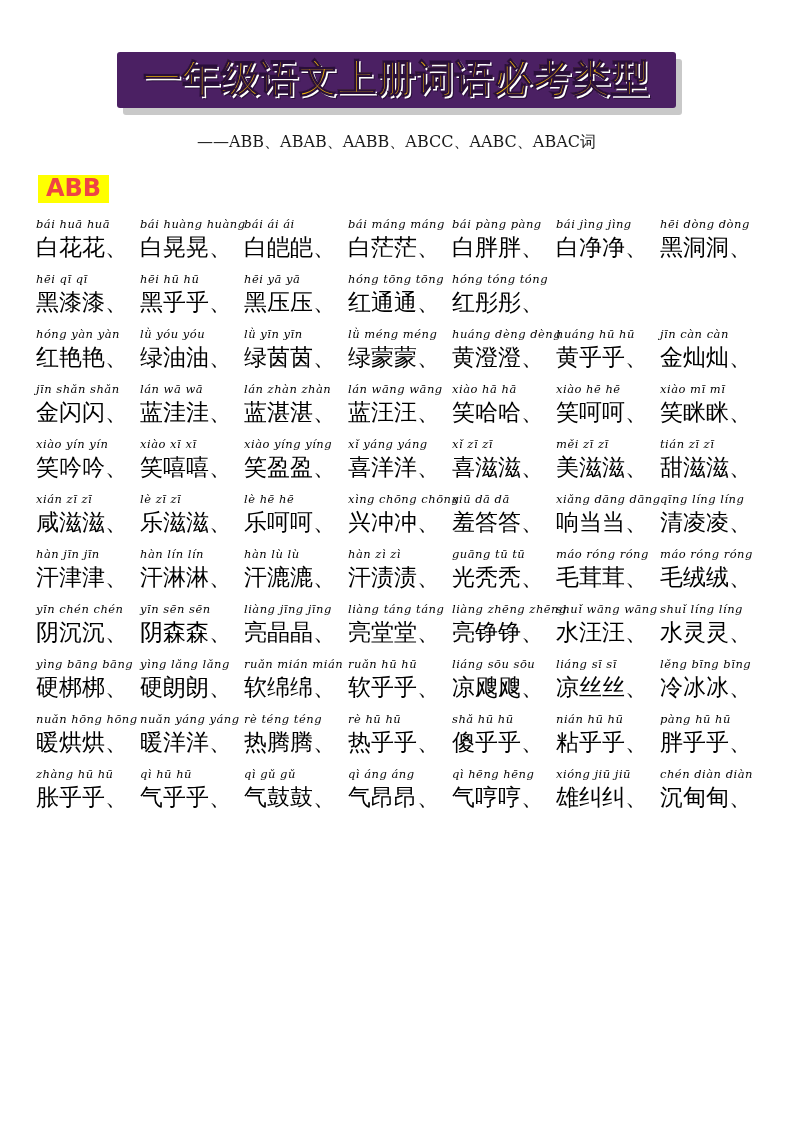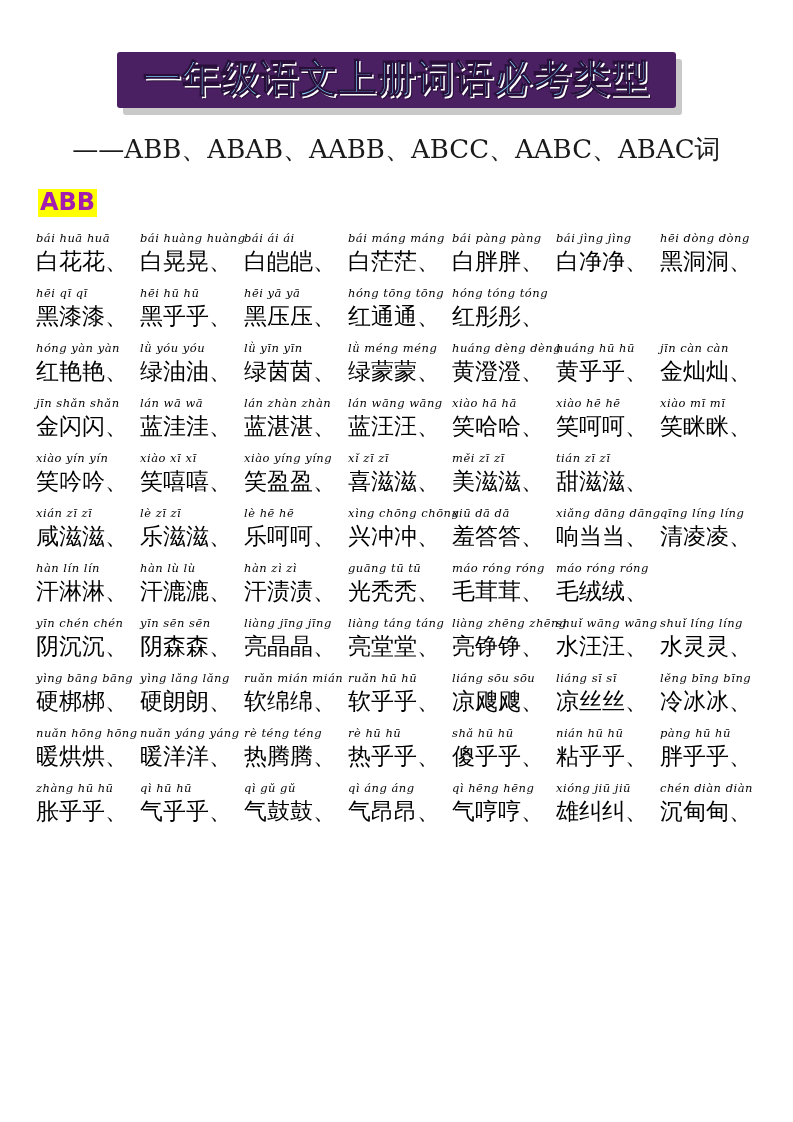--- a/index.html
+++ b/index.html
@@ -36,52 +36,52 @@
     background: #4b2063;
     padding: 7px 26px 9px 26px;
     border-radius: 3px;
     box-shadow: 6px 7px 0 #c9c9c9;
   }
   .title-banner .title-text {
     font-family: "DejaVu Sans", "Liberation Sans", sans-serif;
     font-size: 38px;
     font-weight: bold;
     letter-spacing: 1px;
-    color: #7dd3fc;
+    color: #eab308;
     -webkit-text-stroke: 1px #2a0f3a;
     text-shadow: 2px 2px 0 #ffffff, 3px 3px 0 #2a0f3a;
     white-space: nowrap;
     line-height: 1.05;
   }
 
   
   .subtitle {
     margin-top: 18px;
     text-align: center;
-    font-size: 26px;
+    font-size: 16px;
     font-family: "DejaVu Serif", "Liberation Serif", serif;
     letter-spacing: 0px;
     color: #1a1a1a;
     white-space: nowrap;
   }
 
   
   .section-tag-row {
     margin-top: 22px;
     padding-left: 12px;
   }
   .section-tag {
     display: inline-block;
     background: #ffff00;
     font-size: 24px;
     font-weight: bold;
     font-family: "DejaVu Sans", "Liberation Sans", sans-serif;
-    padding: 0 2px;
+    padding: 0 8px;
     line-height: 1.15;
-    color: #a21caf;
+    color: #ef4444;
   }
 
   
   .grid {
     margin-top: 14px;
     padding: 0 8px;
   }
   .row {
     display: flex;
     justify-content: flex-start;
@@ -257,20 +257,24 @@
       </div>
       <div class="cell">
         <div class="pinyin">xiào xī xī</div>
         <div class="hanzi">笑嘻嘻、</div>
       </div>
       <div class="cell">
         <div class="pinyin">xiào yíng yíng</div>
         <div class="hanzi">笑盈盈、</div>
       </div>
       <div class="cell">
+        <div class="pinyin">xǐ yáng yáng</div>
+        <div class="hanzi">喜洋洋、</div>
+      </div>
+      <div class="cell">
         <div class="pinyin">xǐ zī zī</div>
         <div class="hanzi">喜滋滋、</div>
       </div>
       <div class="cell">
         <div class="pinyin">měi zī zī</div>
         <div class="hanzi">美滋滋、</div>
       </div>
       <div class="cell">
         <div class="pinyin">tián zī zī</div>
         <div class="hanzi">甜滋滋、</div>
@@ -303,20 +307,24 @@
         <div class="hanzi">响当当、</div>
       </div>
       <div class="cell">
         <div class="pinyin">qīng líng líng</div>
         <div class="hanzi">清凌凌、</div>
       </div>
     </div>
 
     <div class="row">
       <div class="cell">
+        <div class="pinyin">hàn jīn jīn</div>
+        <div class="hanzi">汗津津、</div>
+      </div>
+      <div class="cell">
         <div class="pinyin">hàn lín lín</div>
         <div class="hanzi">汗淋淋、</div>
       </div>
       <div class="cell">
         <div class="pinyin">hàn lù lù</div>
         <div class="hanzi">汗漉漉、</div>
       </div>
       <div class="cell">
         <div class="pinyin">hàn zì zì</div>
         <div class="hanzi">汗渍渍、</div>

